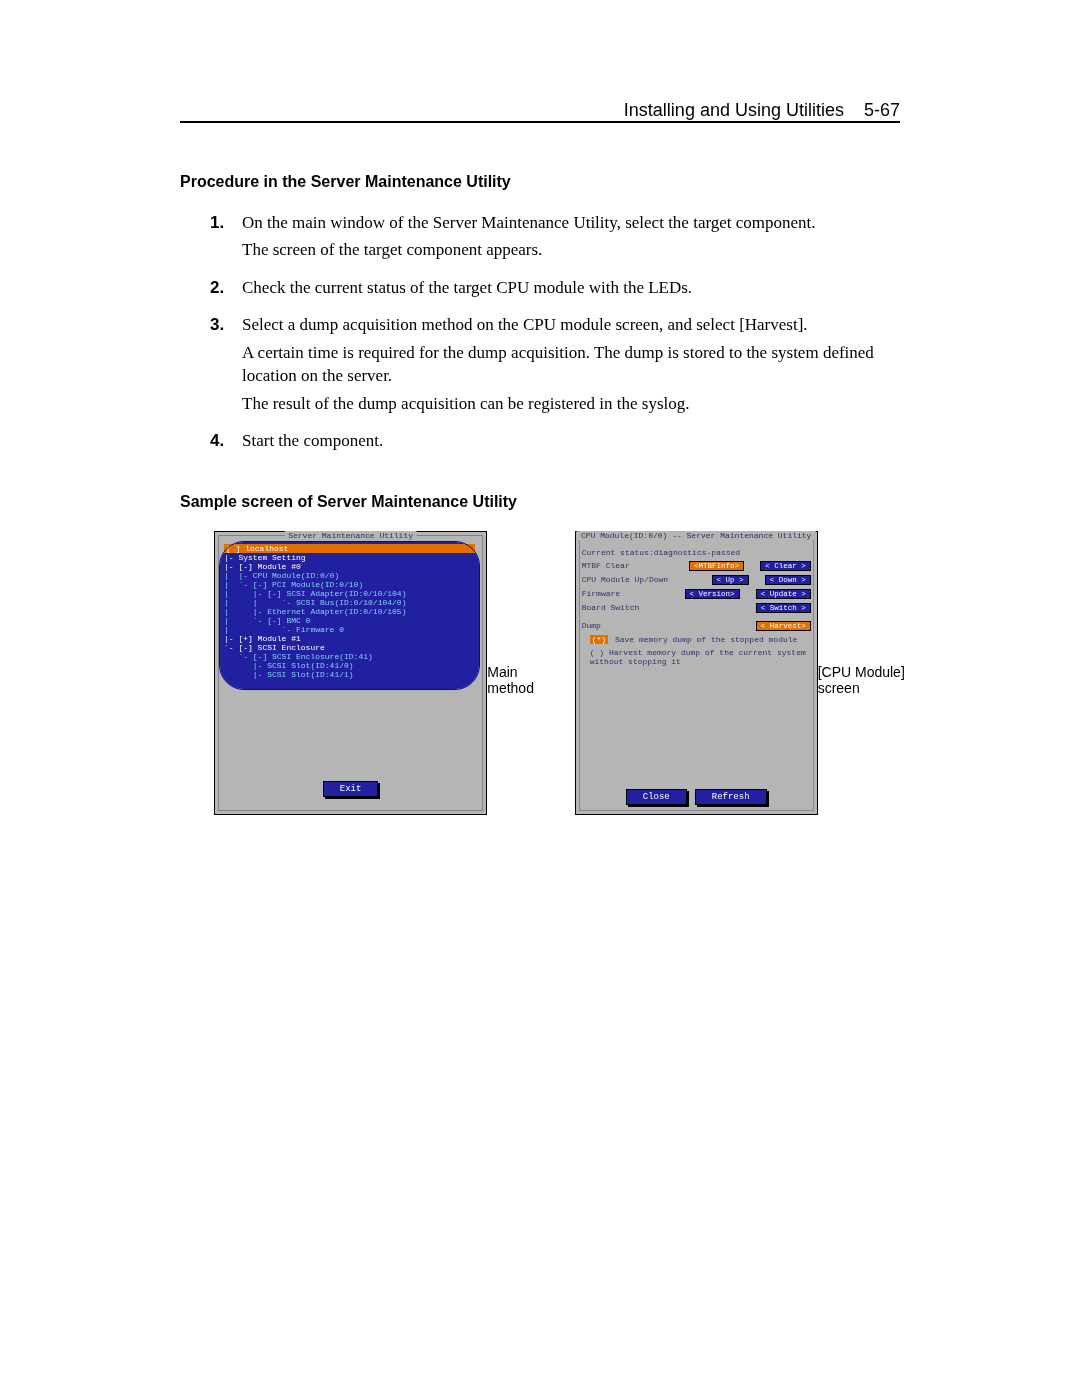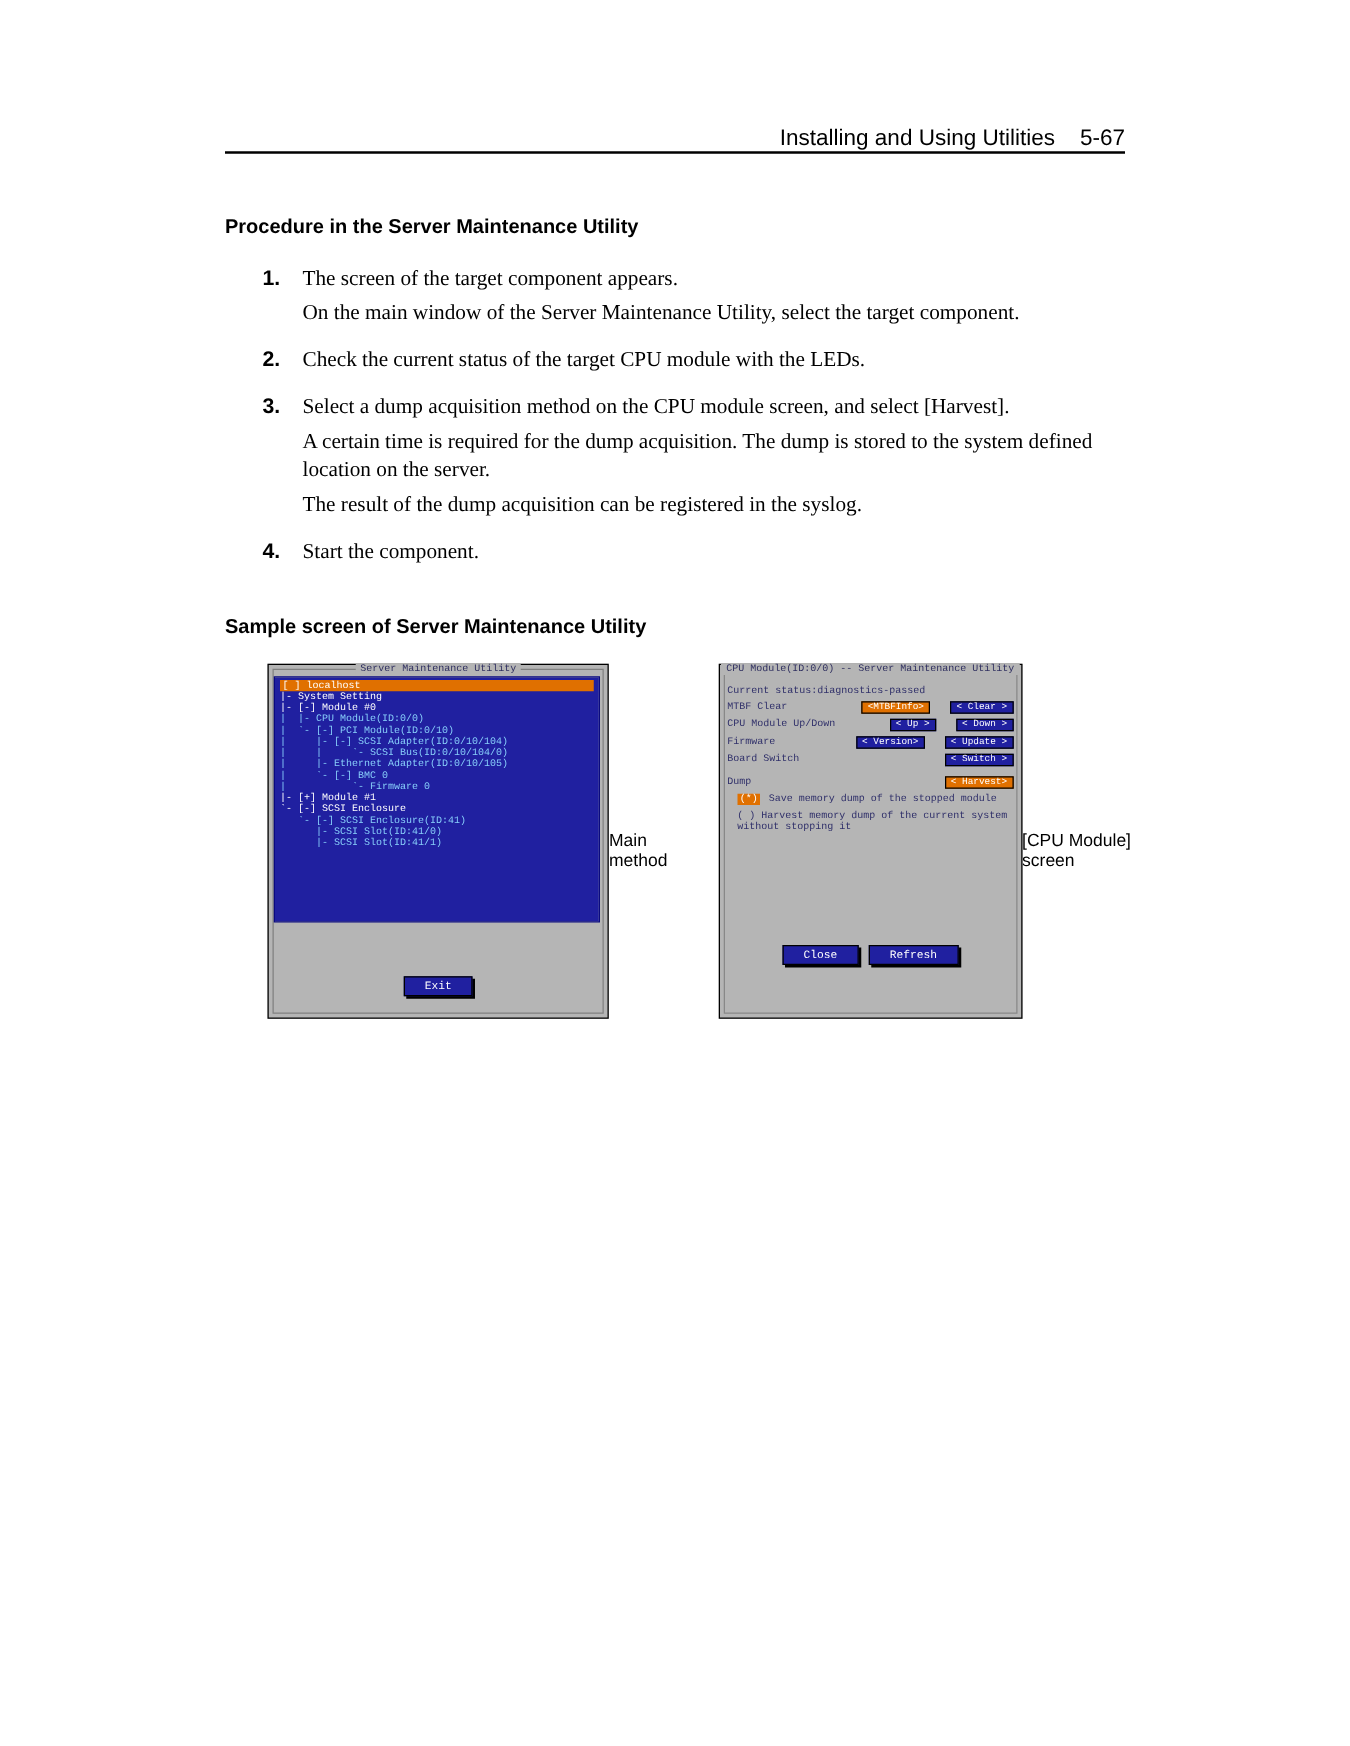--- a/index.html
+++ b/index.html
@@ -97,26 +97,27 @@
     padding: 0 4px;
     white-space: nowrap;
     z-index: 2;
   }
   
   .tree-panel {
     position: absolute;
     top: 10px;
     left: 5px;
     right: 7px;
-    height: 195px;
+    height: 147px;
     background: #2020a0;
     color: #fff;
     padding: 2px 4px;
     box-sizing: border-box;
     outline: 1px solid #0a0a80;
+    border-radius: 24px;
   }
   .tree-panel .sel {
     background: #e07000;
     color: #fff;
     display: block;
     padding: 0 2px;
   }
   .tree-panel .ln { display: block; white-space: pre; }
   .tree-panel .bright { color: #fff; }
   .tree-panel .cy { color: #87cefa; }
@@ -180,22 +181,22 @@
     <span>5-67</span>
   </div>
   <hr class="header-rule">
 
   <div class="section-title">Procedure in the Server Maintenance Utility</div>
 
   <ol class="steps">
     <li>
       <div class="num">1.</div>
       <div class="body">
+        <p>On the main window of the Server Maintenance Utility, select the target component.</p>
         <p>The screen of the target component appears.</p>
-        <p>On the main window of the Server Maintenance Utility, select the target component.</p>
       </div>
     </li>
     <li>
       <div class="num">2.</div>
       <div class="body">
         <p>Check the current status of the target CPU module with the LEDs.</p>
       </div>
     </li>
     <li>
       <div class="num">3.</div>
@@ -295,21 +296,21 @@
               <span>Save memory dump of the stopped module</span>
             </span>
           </div>
           <div class="radio" style="margin:4px 0 0 8px;">
             <span>
               <span>( )</span>
               <span>Harvest memory dump of the current system without stopping it</span>
             </span>
           </div>
 
-          <div class="tbtn-row" style="bottom:36px;">
+          <div class="tbtn-row" style="bottom:3px;">
             <div class="tbtn">Close</div>
             <div class="tbtn">Refresh</div>
           </div>
         </div>
       </div>
       <div class="caption">[CPU Module] screen</div>
     </div>
 
   </div>
 </div>

